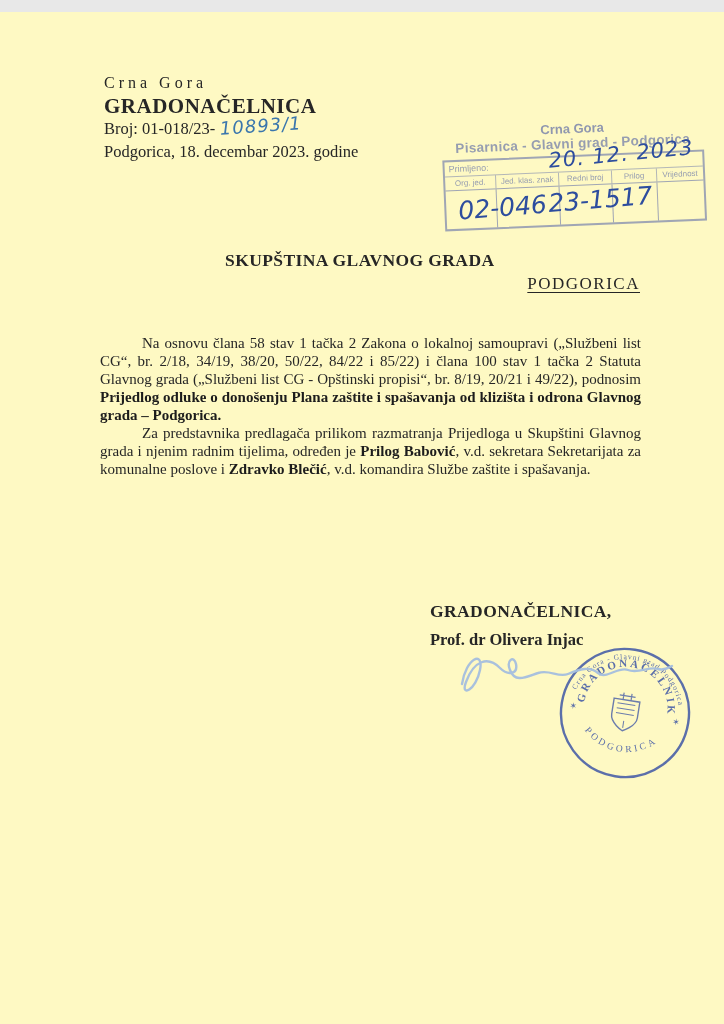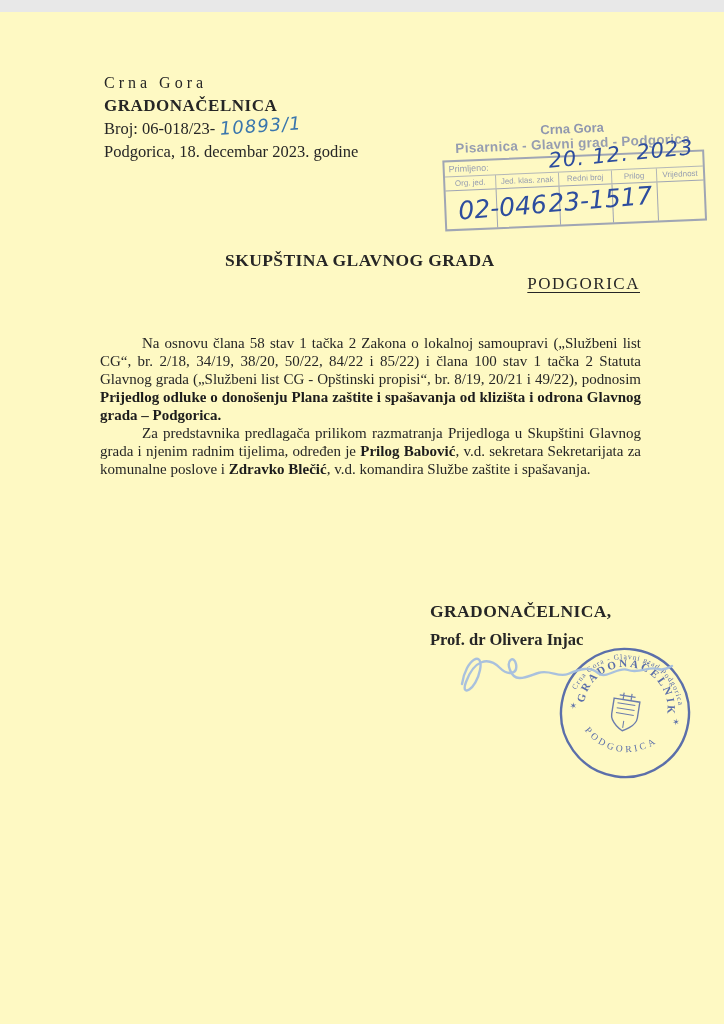--- a/index.html
+++ b/index.html
@@ -6,21 +6,21 @@
   .page{
     position:relative;width:724px;height:1024px;margin:12px auto;
     background:#fef9c3;overflow:hidden;
     font-family:"Liberation Serif","DejaVu Serif",serif;
     color:#262626;
   }
   
   .header{position:absolute;left:104px;top:60px;line-height:22.5px;}
   .h-line1{font-size:16px;letter-spacing:4px;}
   .h-line2{font-size:17px;letter-spacing:1px;}
-  .h-line3{font-size:17px;font-weight:bold;letter-spacing:.5px;}
+  .h-line3{font-size:21px;font-weight:bold;letter-spacing:.5px;}
   .h-line4{font-size:16.5px;}
   .h-line5{font-size:16.5px;}
   .hand{font-family:"DejaVu Sans",sans-serif;font-style:italic;}
   .broj-hand{
     display:inline-block;color:#3a76ad;font-size:18px;letter-spacing:1px;
     transform:rotate(-4deg) translateY(-2px);font-weight:500;
   }
   
   .receipt-stamp{
     position:absolute;left:443px;top:110px;width:262px;
@@ -70,21 +70,21 @@
   .round-stamp{position:absolute;left:550px;top:626px;}
 </style>
 </head>
 <body>
 
 <div class="page">
 
   <div class="header">
     <div class="h-line1">Crna Gora</div>
     <div class="h-line3">GRADONAČELNICA</div>
-    <div class="h-line4"><span>Broj: 06-018/23-</span> <span class="hand broj-hand">10893/1</span></div>
+    <div class="h-line4"><span>Broj: 01-018/23-</span> <span class="hand broj-hand">10893/1</span></div>
     <div class="h-line5">Podgorica, 18. decembar 2023. godine</div>
   </div>
 
   <div class="receipt-stamp">
     <div class="rs-line1">Crna Gora</div>
     <div class="rs-line2">Pisarnica - Glavni grad - Podgorica</div>
     <div class="rs-box">
       <div class="rs-primljeno">Primljeno:</div>
       <div class="rs-headrow">
         <div class="c1">Org. jed.</div>

